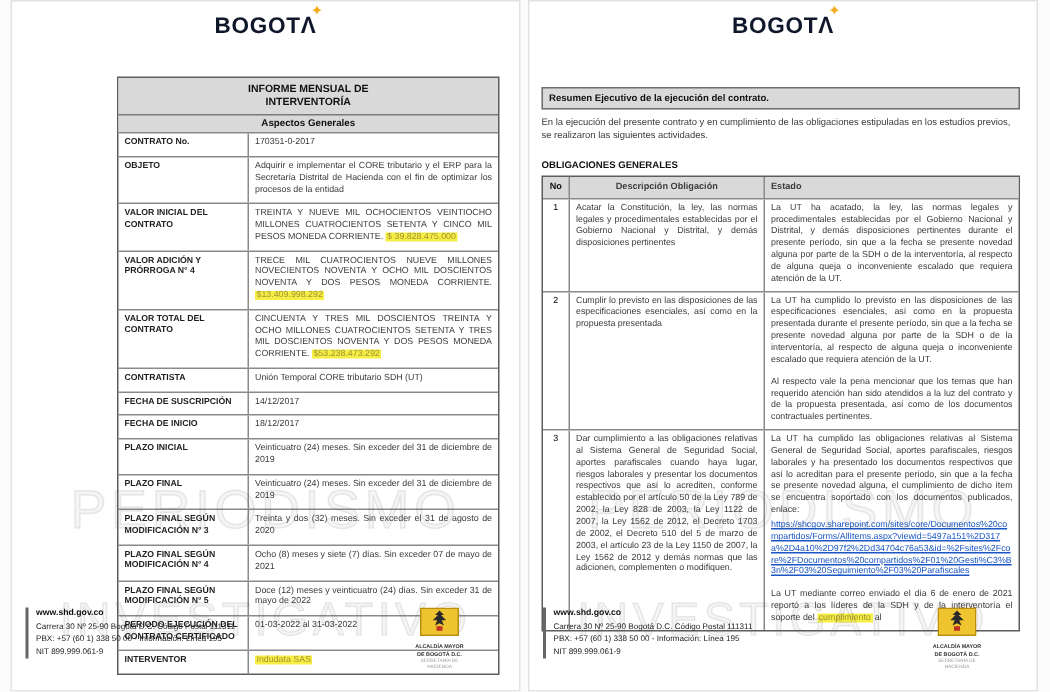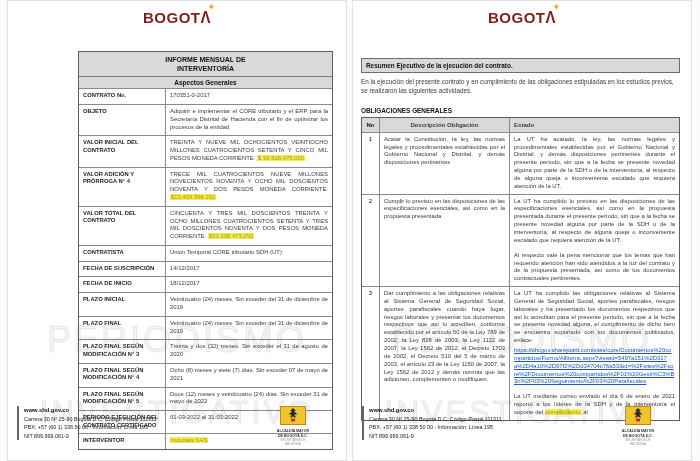--- a/index.html
+++ b/index.html
@@ -16,21 +16,21 @@
   .wm { position:absolute; left:0; right:0; text-align:center; font-weight:400;
         letter-spacing:3px; color:rgba(90,90,90,0.06);
         -webkit-text-stroke:1px rgba(90,90,90,0.12);
         pointer-events:none; z-index:6; white-space:nowrap; }
   .wm1 { top:318px; font-size:36px; }
   .wm2 { top:394px; font-size:31px; }
 
   
   .logo { margin-top:8px; text-align:center; position:relative; height:24px; }
   .logo-inner { position:relative; display:inline-block; }
-  .logo-word, .logo-a { font-size:15px; font-weight:800; color:#7f1d1d; letter-spacing:0.5px; }
+  .logo-word, .logo-a { font-size:15px; font-weight:800; color:#0f172a; letter-spacing:0.5px; }
   .logo-a { display:inline-block; transform:scaleY(1.05); }
   .logo-star { position:absolute; top:-7px; right:-4px; font-size:9px; color:#f0a818;
                text-shadow:0 0 1px #f6c94e; }
 
   
   .atable { margin:18px 13px 0 70px; border:1px solid #5d5d5d; background:#fff; }
   .atitle { background:#d9d9d9; text-align:center; font-weight:bold; font-size:7px;
             line-height:1.3; padding:3px 2px; color:#111; }
   .asub   { background:#d9d9d9; text-align:center; font-weight:bold; font-size:6.5px;
             padding:2px; border-top:1px solid #7a7a7a; color:#111; }

